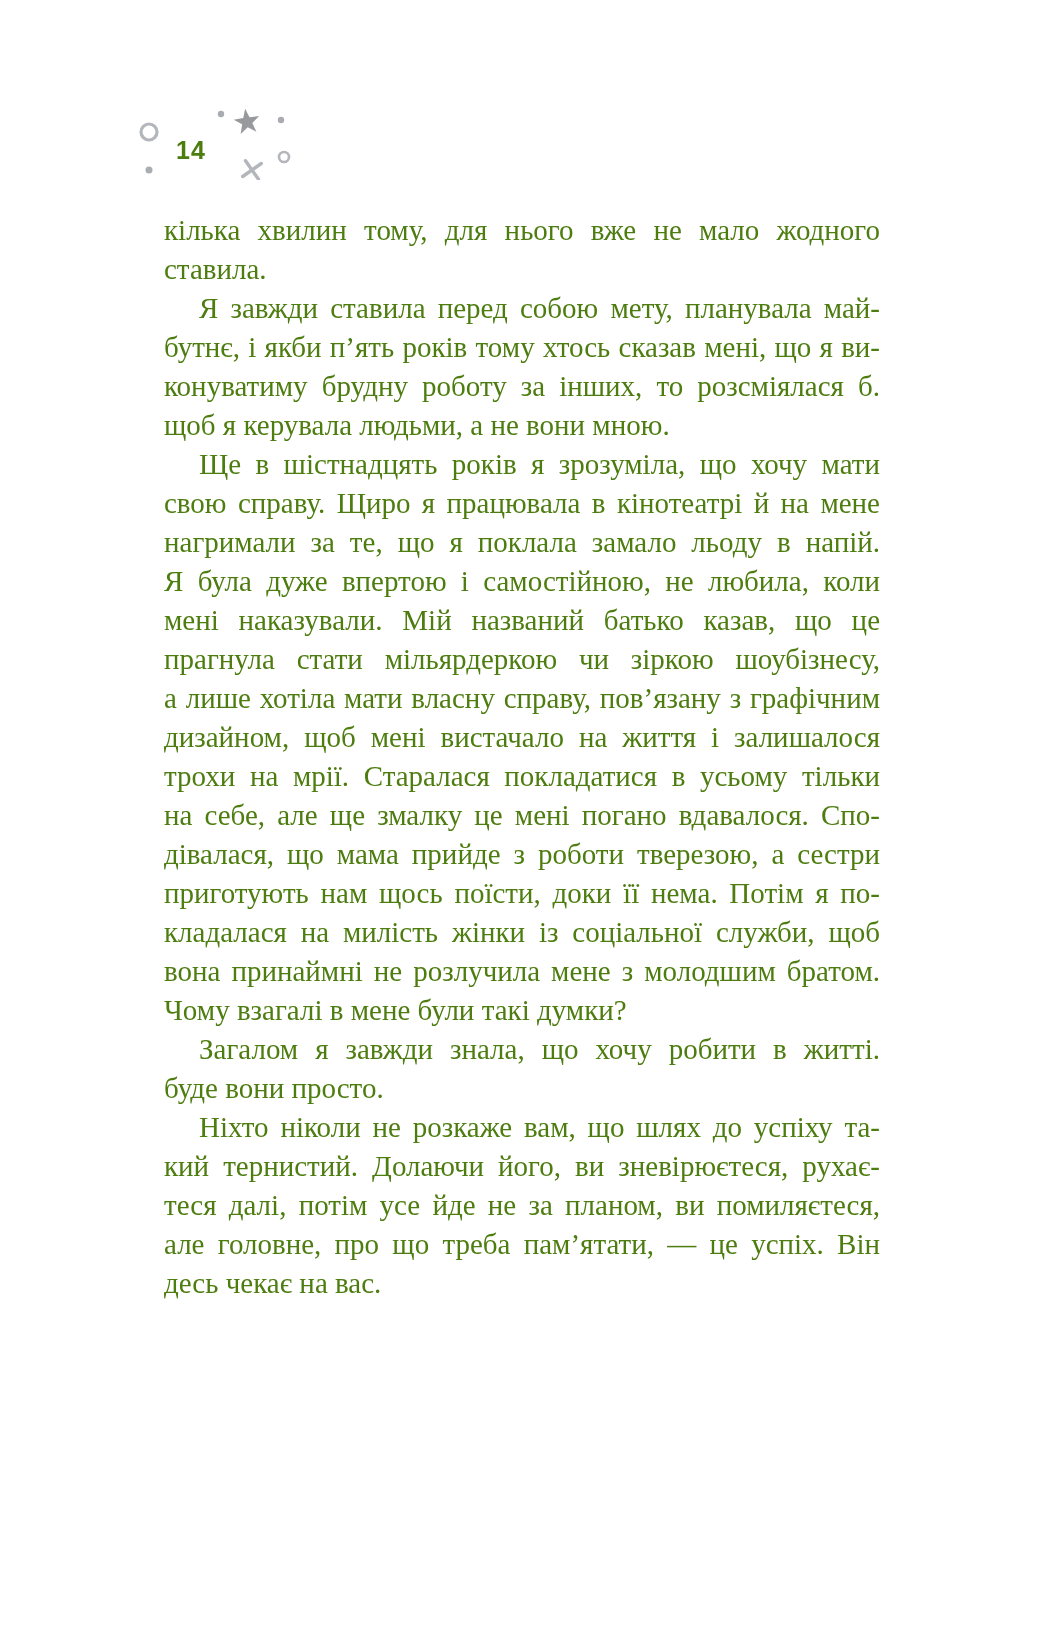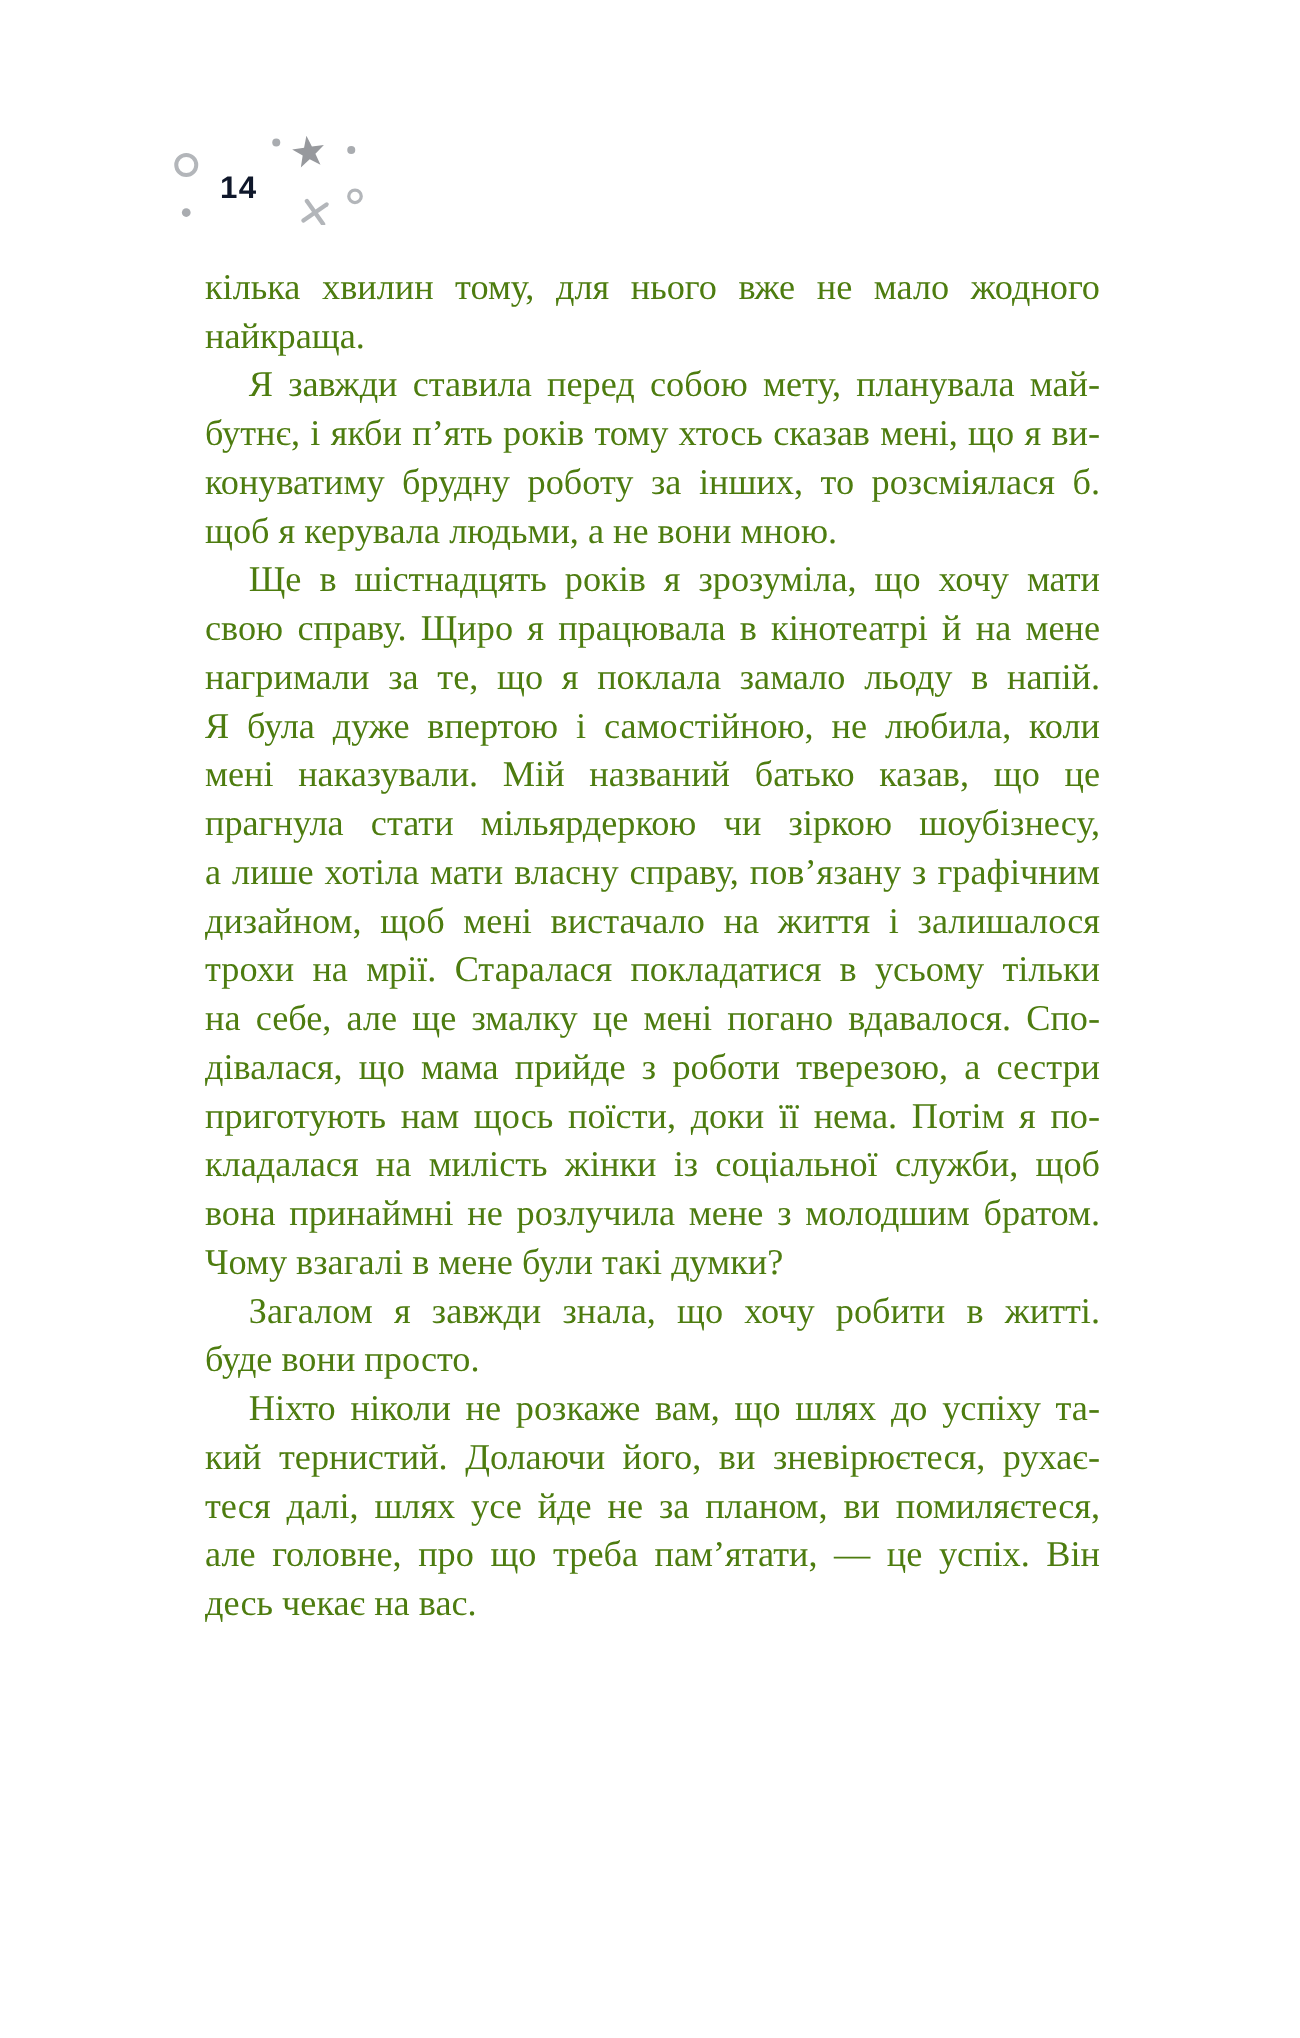--- a/index.html
+++ b/index.html
@@ -20,21 +20,21 @@
     height: 80px;
   }
   .page-number {
     position: absolute;
     left: 176px;
     top: 138px;
     font-family: "Liberation Sans", sans-serif;
     font-size: 25px;
     font-weight: 600;
     letter-spacing: 1px;
-    color: #0f172a;
+    color: #4d7c0f;
     line-height: 1;
   }
   .text-block {
     position: absolute;
     left: 164px;
     top: 211px;
     width: 716px;
   }
   .line {
     font-family: "Liberation Serif", serif;
@@ -69,21 +69,21 @@
         <line x1="125" y1="62" x2="109" y2="78"></line>
       </g>
       <circle cx="149" cy="57" r="5" fill="none" stroke-width="2.6" stroke="#b3b6ba"></circle>
     </svg>
     <div class="page-number">14</div>
   </div>
 
   <main class="text-block" style="color: rgb(58, 58, 58);">
       <div class="paragraph">
         <div class="line">кілька хвилин тому, для нього вже не мало жодного</div>
-        <div class="line last">найкраща.</div>
+        <div class="line last">ставила.</div>
       </div>
       <div class="paragraph">
         <div class="line indent">Я завжди ставила перед собою мету, планувала май-</div>
         <div class="line">бутнє, і якби п’ять років тому хтось сказав мені, що я ви-</div>
         <div class="line">конуватиму брудну роботу за інших, то розсміялася б.</div>
         <div class="line last">щоб я керувала людьми, а не вони мною.</div>
       </div>
       <div class="paragraph">
         <div class="line indent">Ще в шістнадцять років я зрозуміла, що хочу мати</div>
         <div class="line">свою справу. Щиро я працювала в кінотеатрі й на мене</div>
@@ -103,19 +103,19 @@
         <div class="line">вона принаймні не розлучила мене з молодшим братом.</div>
         <div class="line last">Чому взагалі в мене були такі думки?</div>
       </div>
       <div class="paragraph">
         <div class="line indent">Загалом я завжди знала, що хочу робити в житті.</div>
         <div class="line last">буде вони просто.</div>
       </div>
       <div class="paragraph">
         <div class="line indent">Ніхто ніколи не розкаже вам, що шлях до успіху та-</div>
         <div class="line">кий тернистий. Долаючи його, ви зневірюєтеся, рухає-</div>
-        <div class="line">теся далі, шлях усе йде не за планом, ви помиляєтеся,</div>
+        <div class="line">теся далі, потім усе йде не за планом, ви помиляєтеся,</div>
         <div class="line">але головне, про що треба пам’ятати, — це успіх. Він</div>
         <div class="line last">десь чекає на вас.</div>
       </div>
     </main>
 
 </div>
 
 </body></html>

